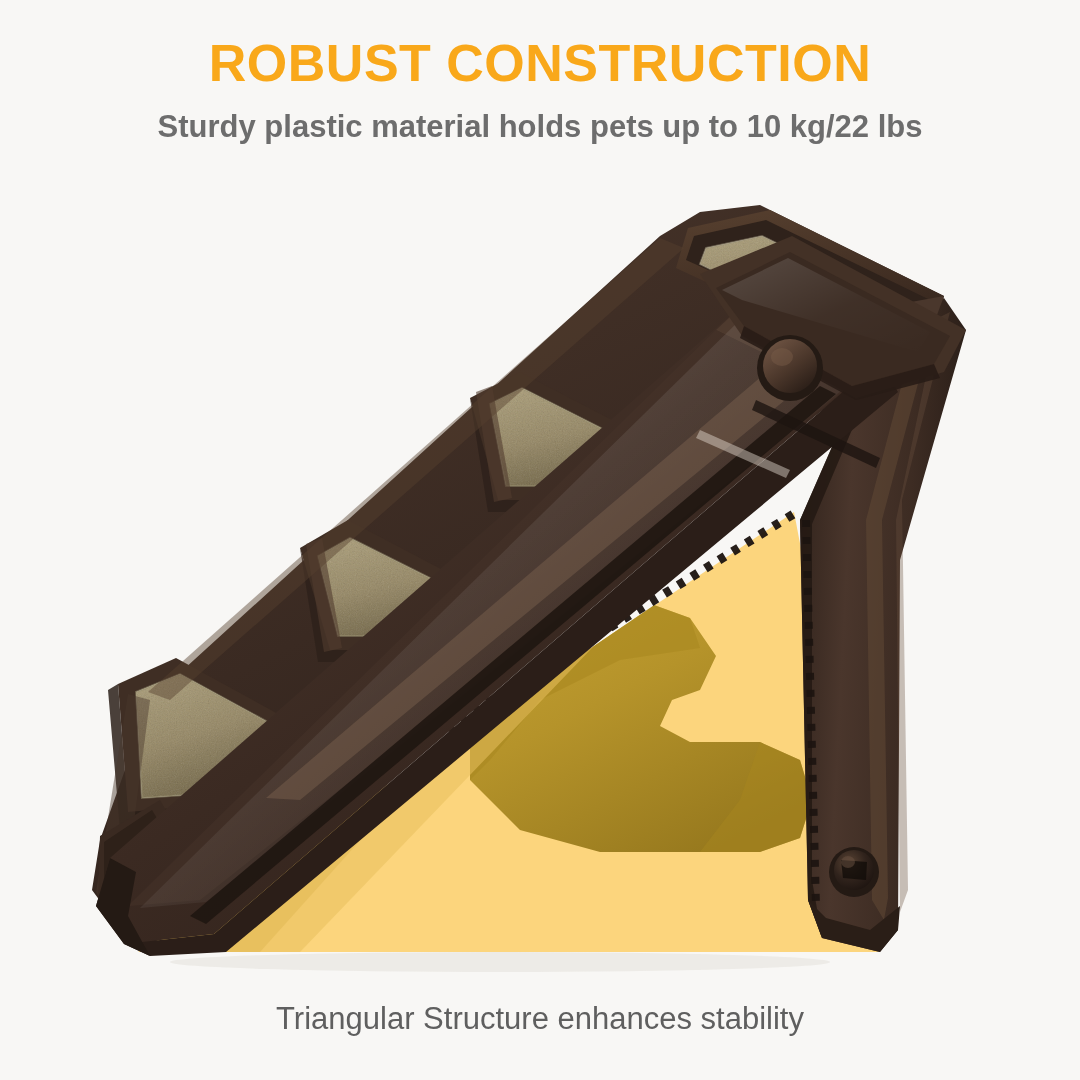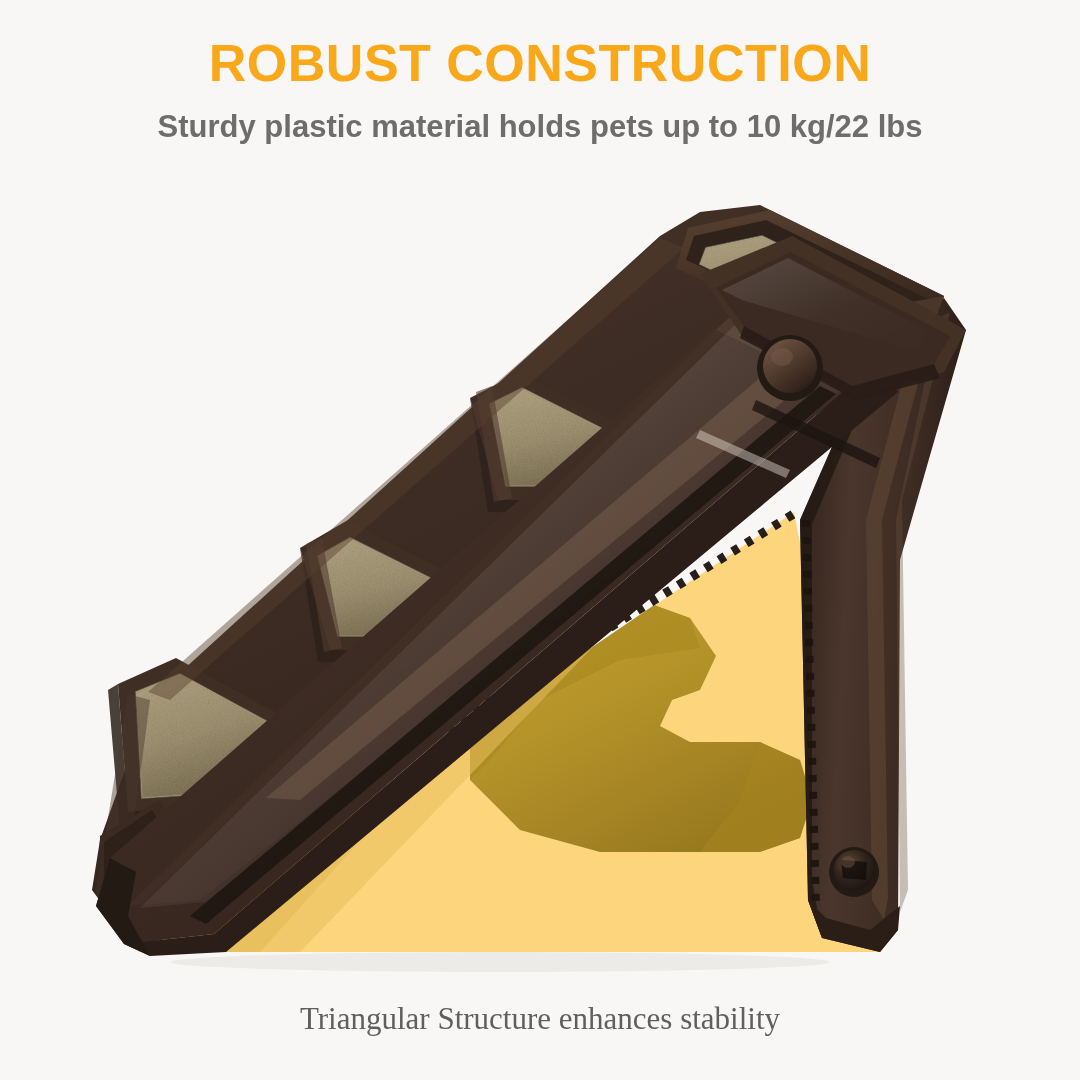--- a/index.html
+++ b/index.html
@@ -328,15 +328,15 @@
       </g>
 
       <path d="M756,400 L880,458 L876,468 L752,410 Z" fill="#1d1410" opacity="0.8"></path>
       <path d="M700,430 L790,470 L786,478 L696,438 Z" fill="#e7ddd2" opacity="0.45"></path>
     </g>
 
     <ellipse cx="500" cy="962" rx="330" ry="10" fill="#c9c2b4" opacity="0.22"></ellipse>
 
   </svg>
 
-  <div class="caption" style="color: rgb(95, 95, 95); font-family: Liberation Serif, serif;">Triangular Structure enhances stability</div>
+  <div class="caption" style="color: rgb(95, 95, 95);">Triangular Structure enhances stability</div>
 
 </div>
 
 </body></html>

